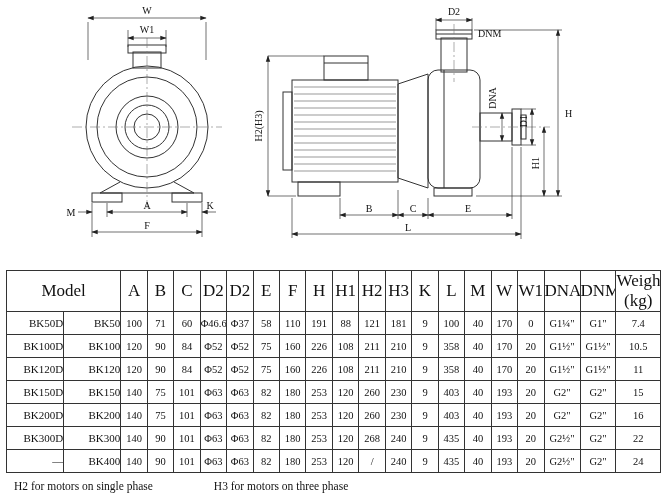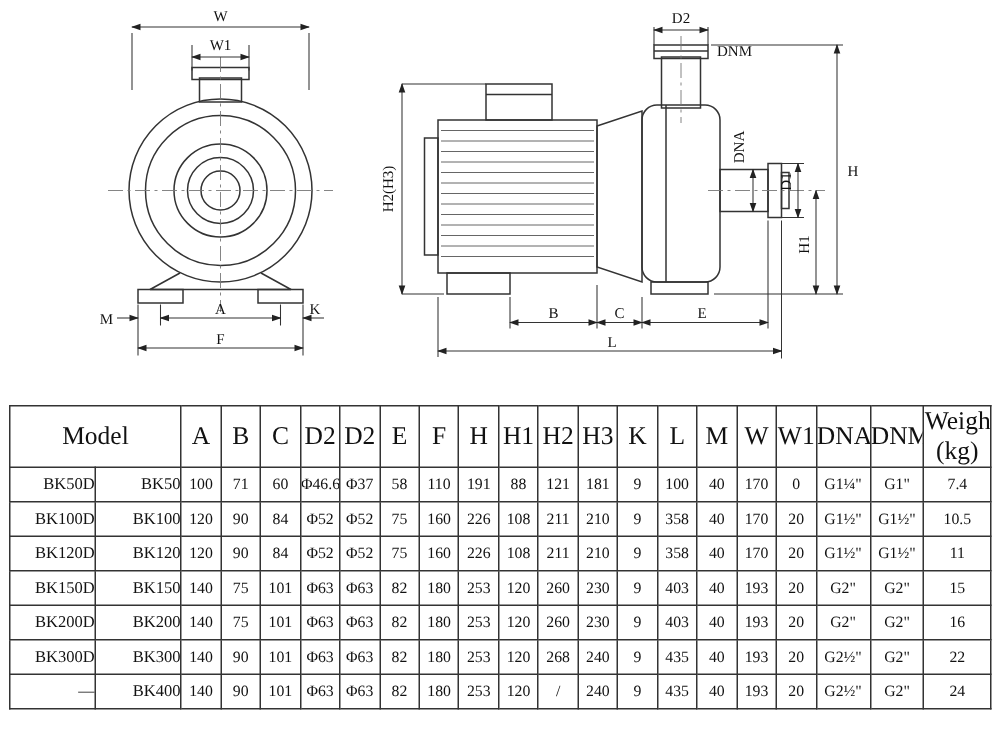--- a/index.html
+++ b/index.html
@@ -314,14 +314,18 @@
             <td class="val-cell">193</td>
             <td class="val-cell">20</td>
             <td class="val-cell">G2½"</td>
             <td class="val-cell">G2"</td>
             <td class="val-cell">24</td>
           </tr>
         </tbody>
     </table>
   </div>
 
+  <div class="footnotes">
+    <span>H2 for motors on single phase</span>
+    <span class="gap">H3 for motors on three phase</span>
+  </div>
 
 </div>
 
 </body></html>

